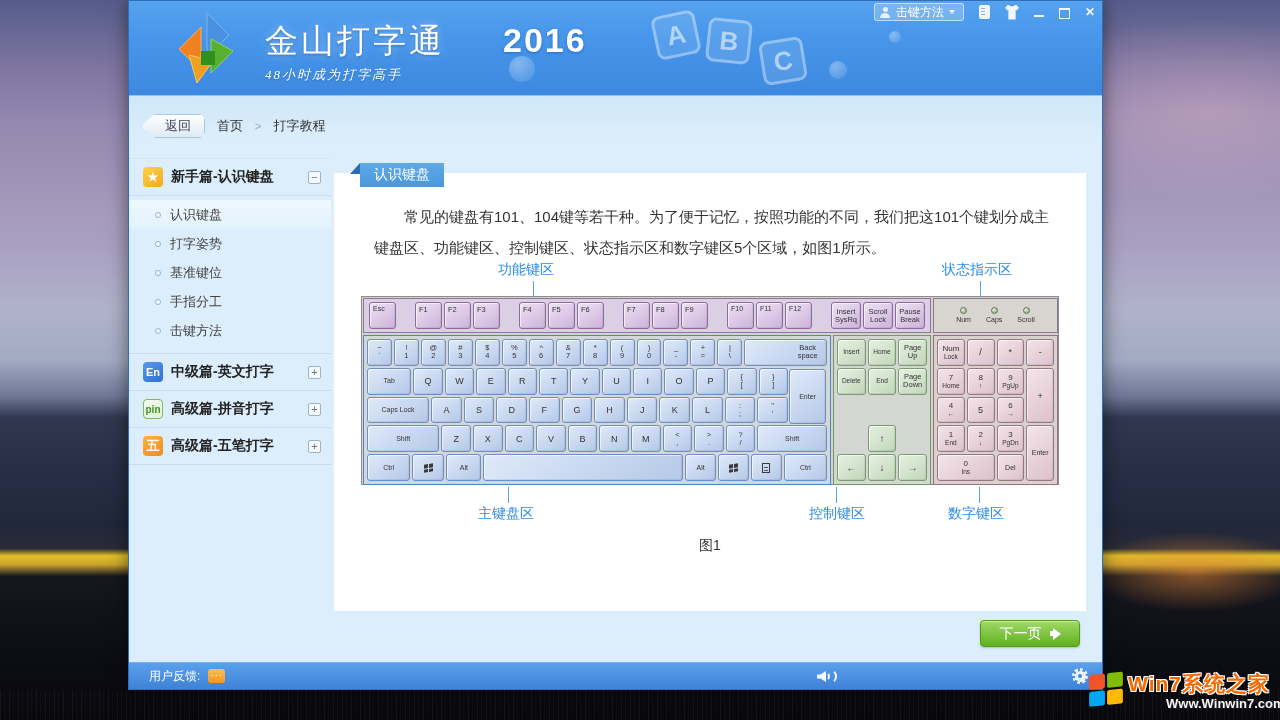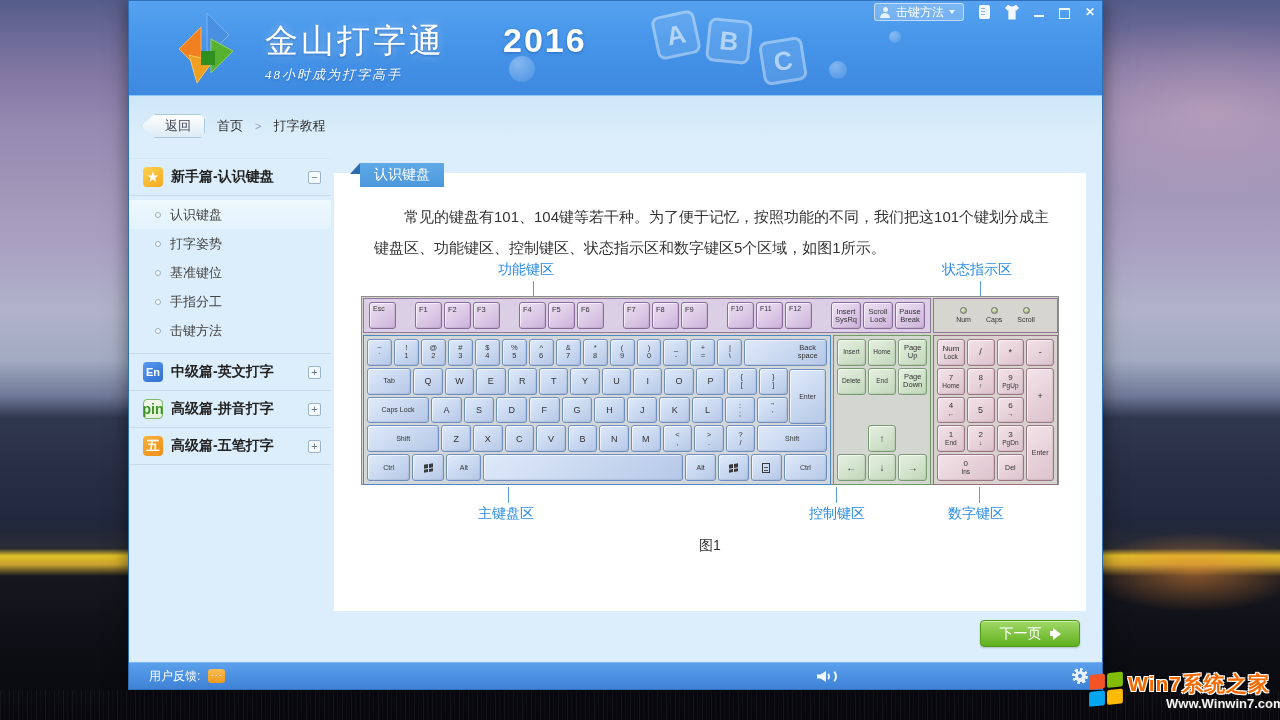--- a/index.html
+++ b/index.html
@@ -51,21 +51,21 @@
   .crumb-link{ cursor:pointer; }
 
   
   .sidebar{ position:absolute; left:0; top:62px; width:202px; font-size:13px; }
   .section{ border-bottom:1px solid #c6dcec; padding:2px 0; }
   .section:first-child{ border-top:1px solid #d5e6f2; }
   .sec-head{ display:flex; align-items:center; height:32px; padding:0 10px 0 14px; cursor:pointer; }
   .sec-ico{ width:20px; height:20px; border-radius:4px; margin-right:8px; display:flex; align-items:center; justify-content:center; font-weight:bold; color:#fff; flex:0 0 20px; }
   .ico-star{ background:linear-gradient(145deg,#fdd24d,#f4a81f); font-size:12px; }
   .ico-en{ background:linear-gradient(145deg,#5a99ec,#2f6fd0); font-size:11px; }
-  .ico-pin{ background:linear-gradient(145deg,#f4fbef,#dff2d4); border:1px solid #7cb868; color:#3f9428; font-size:14px; }
+  .ico-pin{ background:linear-gradient(145deg,#f4fbef,#dff2d4); border:1px solid #7cb868; color:#3f9428; font-size:10px; }
   .ico-wubi{ background:linear-gradient(145deg,#f9b33c,#ee8d18); font-size:13px; }
   .sec-label{ flex:1; font-size:14px; font-weight:bold; color:#222; }
   .sec-toggle{ width:13px; height:13px; border:1px solid #9ab4c8; background:#f4f9fc; border-radius:2px; font-size:11px; line-height:11px; text-align:center; color:#678; cursor:pointer; }
   .sec-items{ padding:4px 0 6px; border-top:1px solid #c6dcec; margin-top:2px; }
   .side-item{ display:flex; align-items:center; height:29px; padding-left:26px; color:#444; cursor:pointer; }
   .side-item.active{ background:linear-gradient(180deg,#eef8fe,#e2f2fc); }
   .bullet{ width:6px; height:6px; border:1px solid #9ab0c0; border-radius:50%; margin-right:9px; background:#f4fafd; }
 
   
   .panel{ position:absolute; left:205px; top:77px; width:752px; height:438px; background:#fff; }

